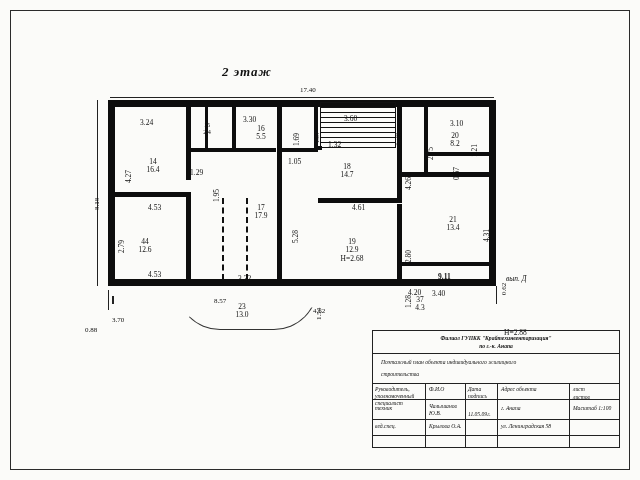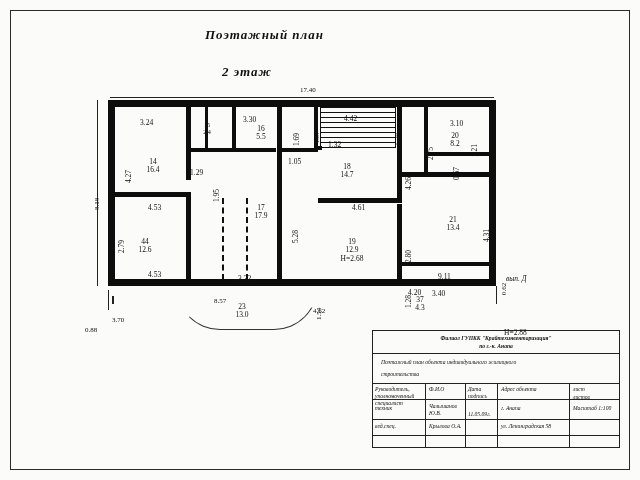--- a/index.html
+++ b/index.html
@@ -35,21 +35,20 @@
   .tbit{font-style:italic;}
   .ctr{text-align:center;}
   .arc{position:absolute;border:1px solid #333;border-top-color:transparent;border-left-color:transparent;border-right-color:transparent;border-radius:0 0 200px 200px;}
 </style>
 </head>
 <body>
 
 <div id="sheet">
   <div class="frame"></div>
 
-  <div class="title" id="t1">Поэтажный план</div>
   <div class="title" id="t2">2 этаж</div>
 
   <div class="dim" style="left:300px;top:86px;">17.40</div>
   <div class="dl" style="left:110px;top:97px;width:384px;height:1px;"></div>
 
   <div class="w" style="left:108px;top:100px;width:388px;height:7px;"></div>
 
   <div class="w" style="left:108px;top:279px;width:388px;height:7px;"></div>
 
   <div class="w" style="left:108px;top:100px;width:7px;height:186px;"></div>
@@ -157,33 +156,33 @@
   <div class="num rot" style="left:117px;top:253px;">2.79</div>
   <div class="num" style="left:148px;top:270px;">4.53</div>
   <div class="num" style="left:190px;top:168px;">1.29</div>
   <div class="num rot" style="left:212px;top:202px;">1.95</div>
   <div class="num" style="left:238px;top:274px;">3.32</div>
   <div class="num" style="left:243px;top:115px;">3.30</div>
   <div class="num rot" style="left:292px;top:146px;">1.69</div>
   <div class="num rot" style="left:313px;top:143px;font-size:6.4px;">1.57</div>
   <div class="num" style="left:328px;top:140px;">1.32</div>
   <div class="num" style="left:288px;top:157px;">1.05</div>
-  <div class="num" style="left:344px;top:114px;">4.42</div>
+  <div class="num" style="left:344px;top:114px;">3.60</div>
   <div class="num rot" style="left:394px;top:146px;">1.70</div>
   <div class="num rot" style="left:291px;top:243px;">5.28</div>
   <div class="num" style="left:352px;top:203px;">4.61</div>
   <div class="num rot" style="left:404px;top:190px;">4.26</div>
   <div class="num rot" style="left:404px;top:263px;">2.80</div>
   <div class="num rot" style="left:404px;top:308px;">1.28</div>
   <div class="num rot" style="left:426px;top:160px;">2.75</div>
   <div class="num rot" style="left:470px;top:157px;">1.21</div>
   <div class="num rot" style="left:452px;top:180px;">0.67</div>
   <div class="num" style="left:450px;top:119px;">3.10</div>
   <div class="num rot" style="left:482px;top:242px;">4.31</div>
-  <div class="num" style="left:438px;top:272px;">9.11</div>
+  <div class="num" style="left:438px;top:272px;font-weight:bold;">9.11</div>
   <div class="num" style="left:432px;top:289px;">3.40</div>
   <div class="num" style="left:408px;top:288px;">4.20</div>
 
   <div class="lbl" style="left:506px;top:275px;font-style:italic;">вып. Д</div>
   <div class="lbl" style="left:504px;top:285px;margin-top:44px;">Н=2.88</div>
 
   <div class="dl" style="left:112px;top:296px;width:2px;height:8px;"></div>
   <div class="dim" style="left:85px;top:295px;margin-top:31px;">0.88</div>
   <div class="dim" style="left:112px;top:316px;">3.70</div>
   <div class="dim" style="left:214px;top:297px;text-align:center;">8.57</div>

